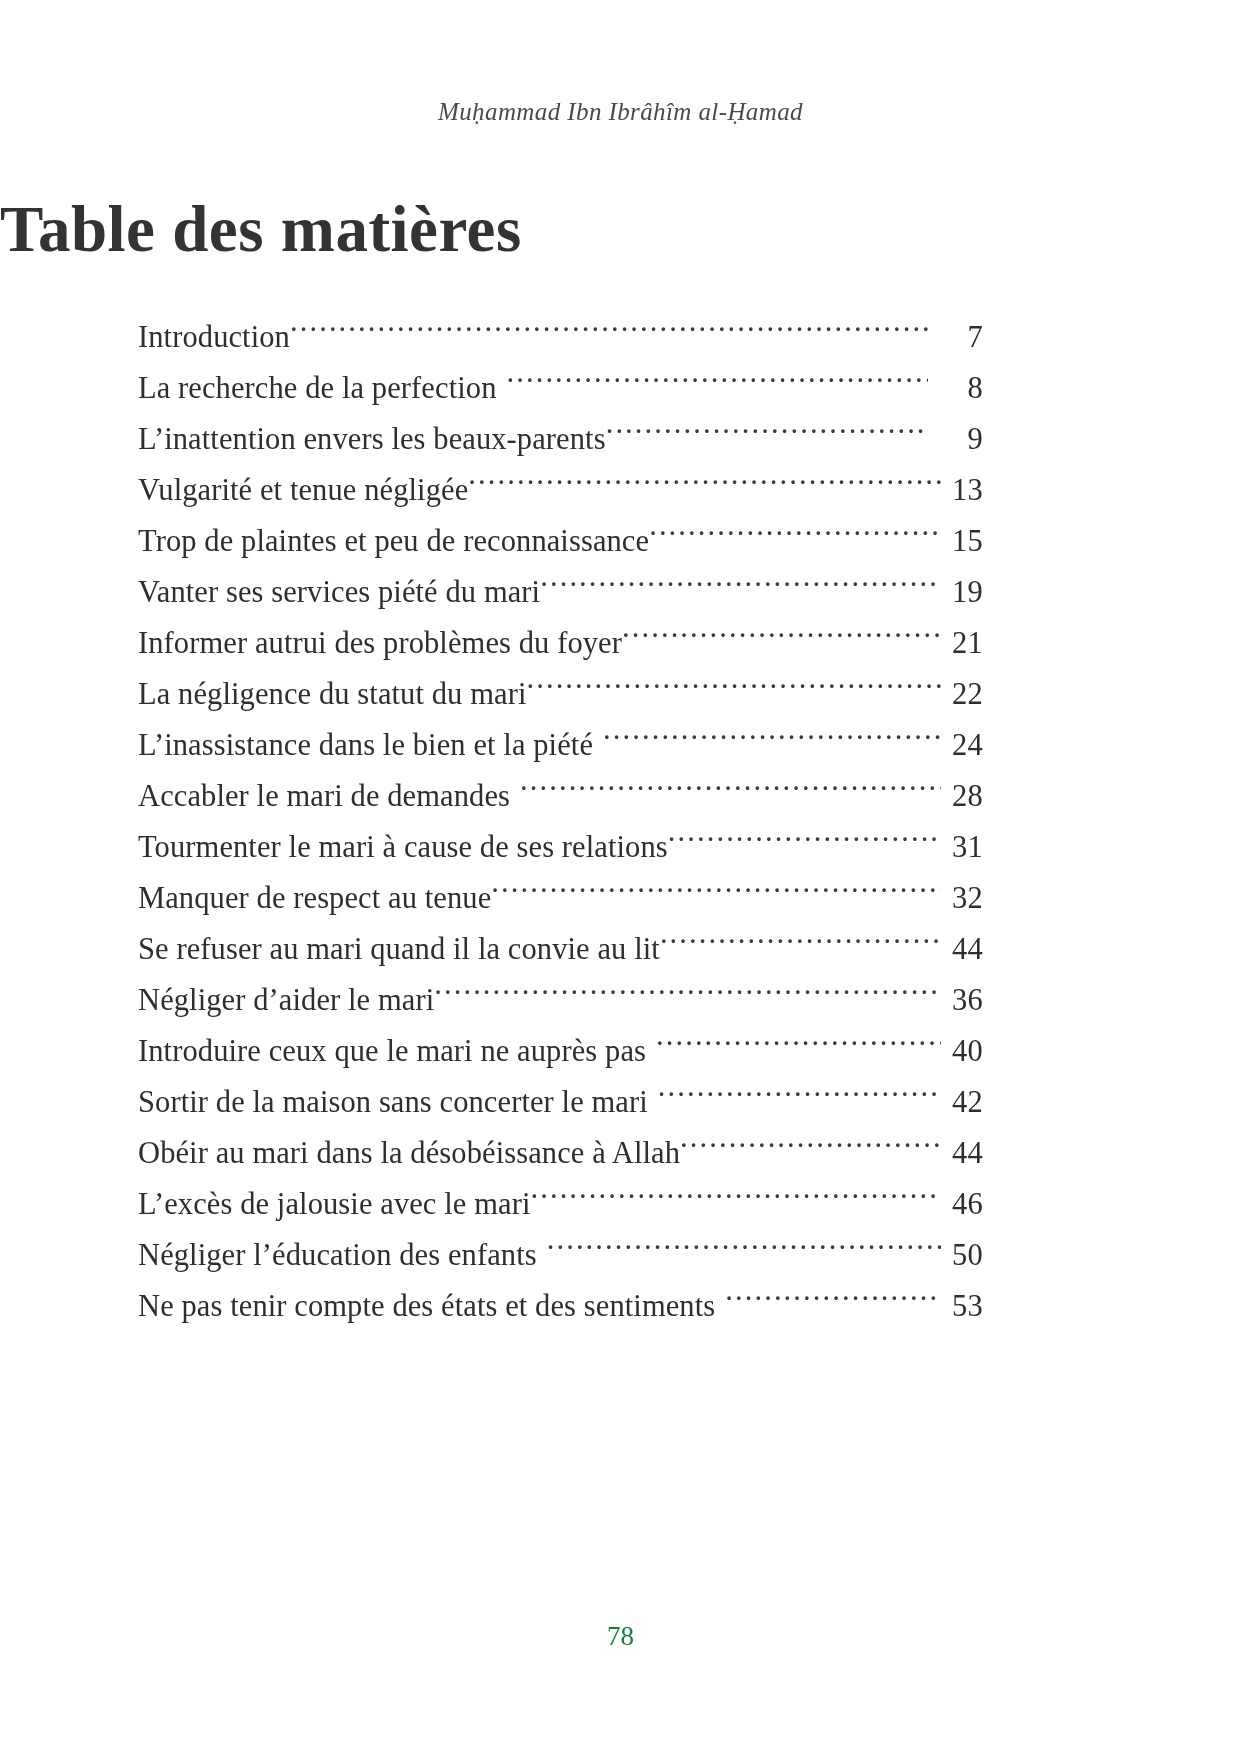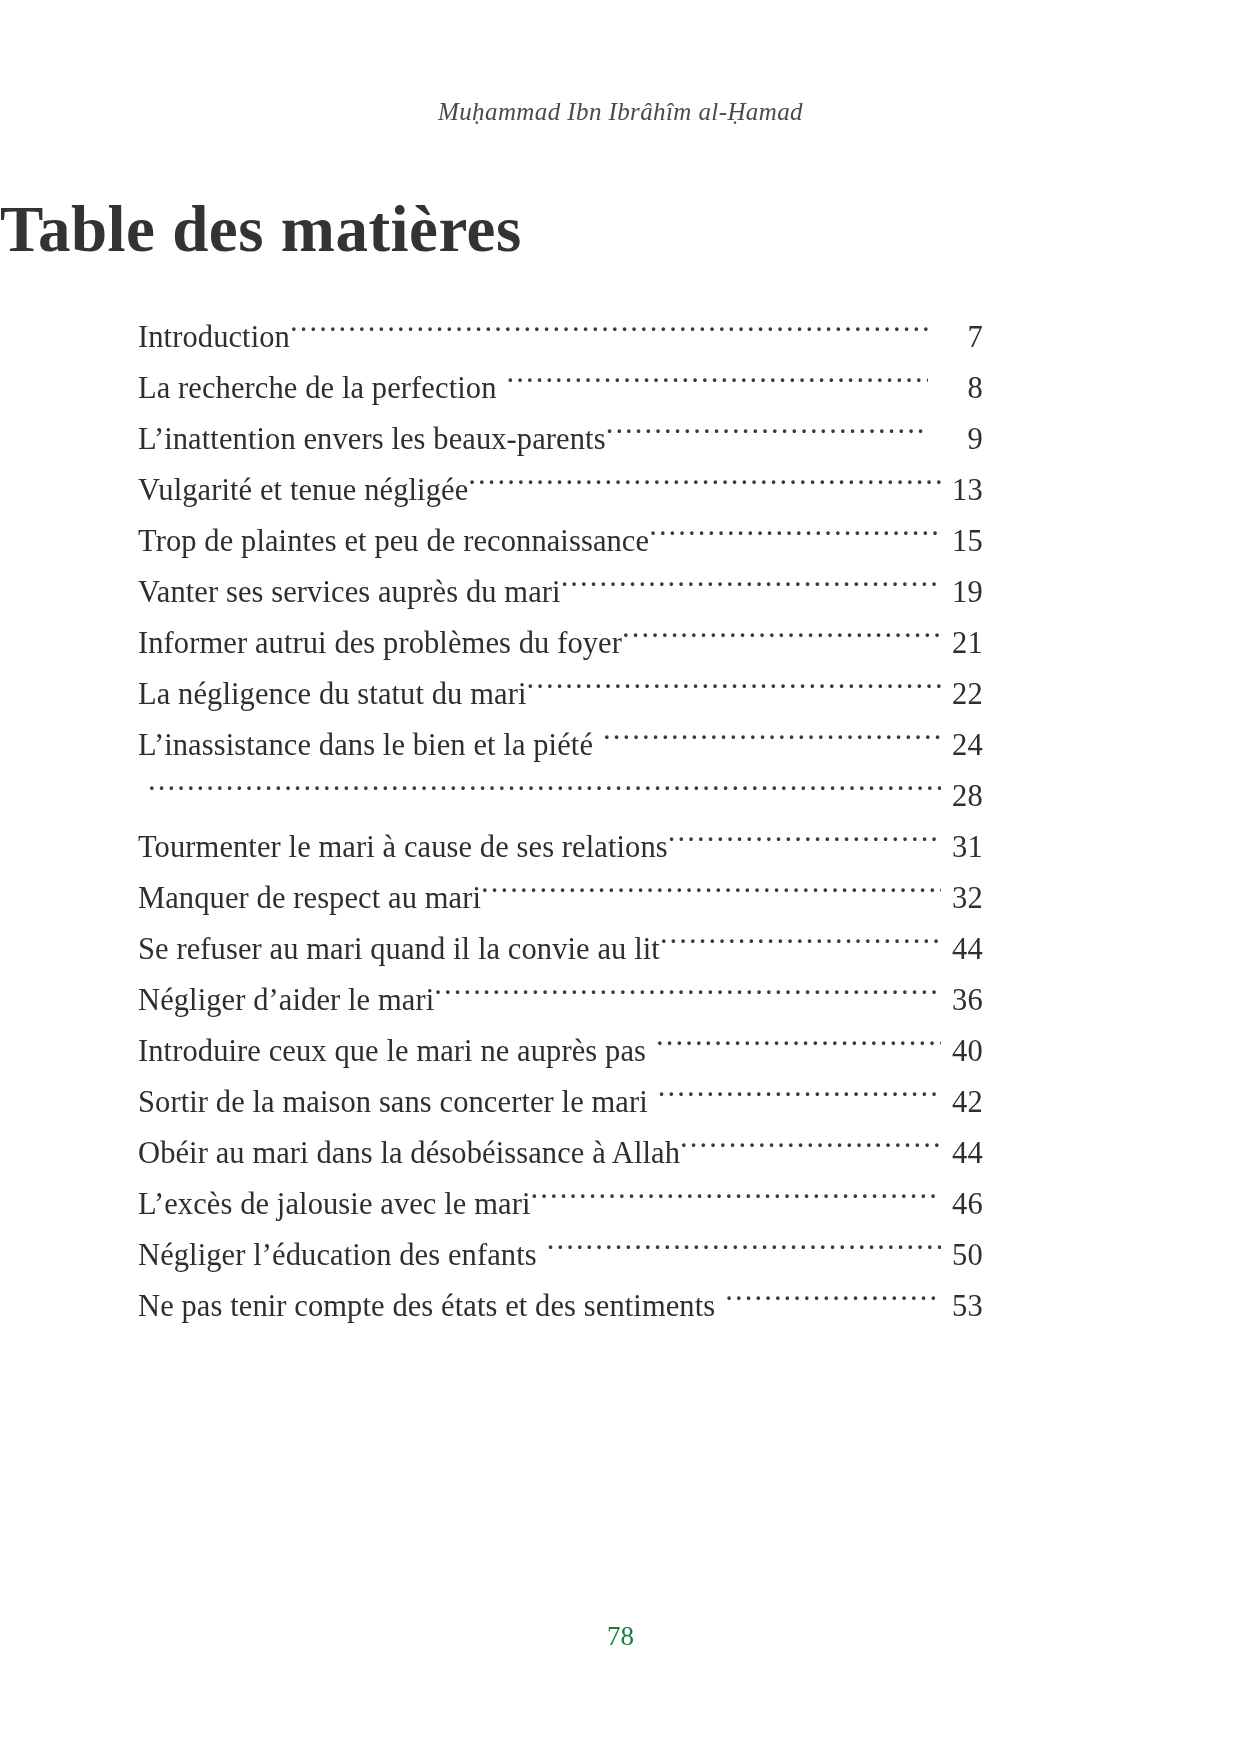--- a/index.html
+++ b/index.html
@@ -144,50 +144,51 @@
         <span class="toc-label">Vulgarité et tenue négligée</span>
         <span class="toc-leader"></span>
         <span class="toc-page">13</span>
       </div>
       <div class="toc-entry">
         <span class="toc-label">Trop de plaintes et peu de reconnaissance</span>
         <span class="toc-leader"></span>
         <span class="toc-page">15</span>
       </div>
       <div class="toc-entry">
-        <span class="toc-label">Vanter ses services auprès du mari</span>
+        <span class="toc-label">Vanter ses services piété du mari</span>
         <span class="toc-leader"></span>
         <span class="toc-page">19</span>
       </div>
       <div class="toc-entry">
         <span class="toc-label">Informer autrui des problèmes du foyer</span>
         <span class="toc-leader"></span>
         <span class="toc-page">21</span>
       </div>
       <div class="toc-entry">
         <span class="toc-label">La négligence du statut du mari</span>
         <span class="toc-leader"></span>
         <span class="toc-page">22</span>
       </div>
       <div class="toc-entry gap-after-label">
         <span class="toc-label">L’inassistance dans le bien et la piété</span>
         <span class="toc-leader"></span>
         <span class="toc-page">24</span>
       </div>
       <div class="toc-entry gap-after-label">
+        <span class="toc-label">Accabler le mari de demandes</span>
         <span class="toc-leader"></span>
         <span class="toc-page">28</span>
       </div>
       <div class="toc-entry">
         <span class="toc-label">Tourmenter le mari à cause de ses relations</span>
         <span class="toc-leader"></span>
         <span class="toc-page">31</span>
       </div>
       <div class="toc-entry">
-        <span class="toc-label">Manquer de respect au mari</span>
+        <span class="toc-label">Manquer de respect au tenue</span>
         <span class="toc-leader"></span>
         <span class="toc-page">32</span>
       </div>
       <div class="toc-entry">
         <span class="toc-label">Se refuser au mari quand il la convie au lit</span>
         <span class="toc-leader"></span>
         <span class="toc-page">44</span>
       </div>
       <div class="toc-entry">
         <span class="toc-label">Négliger d’aider le mari</span>

